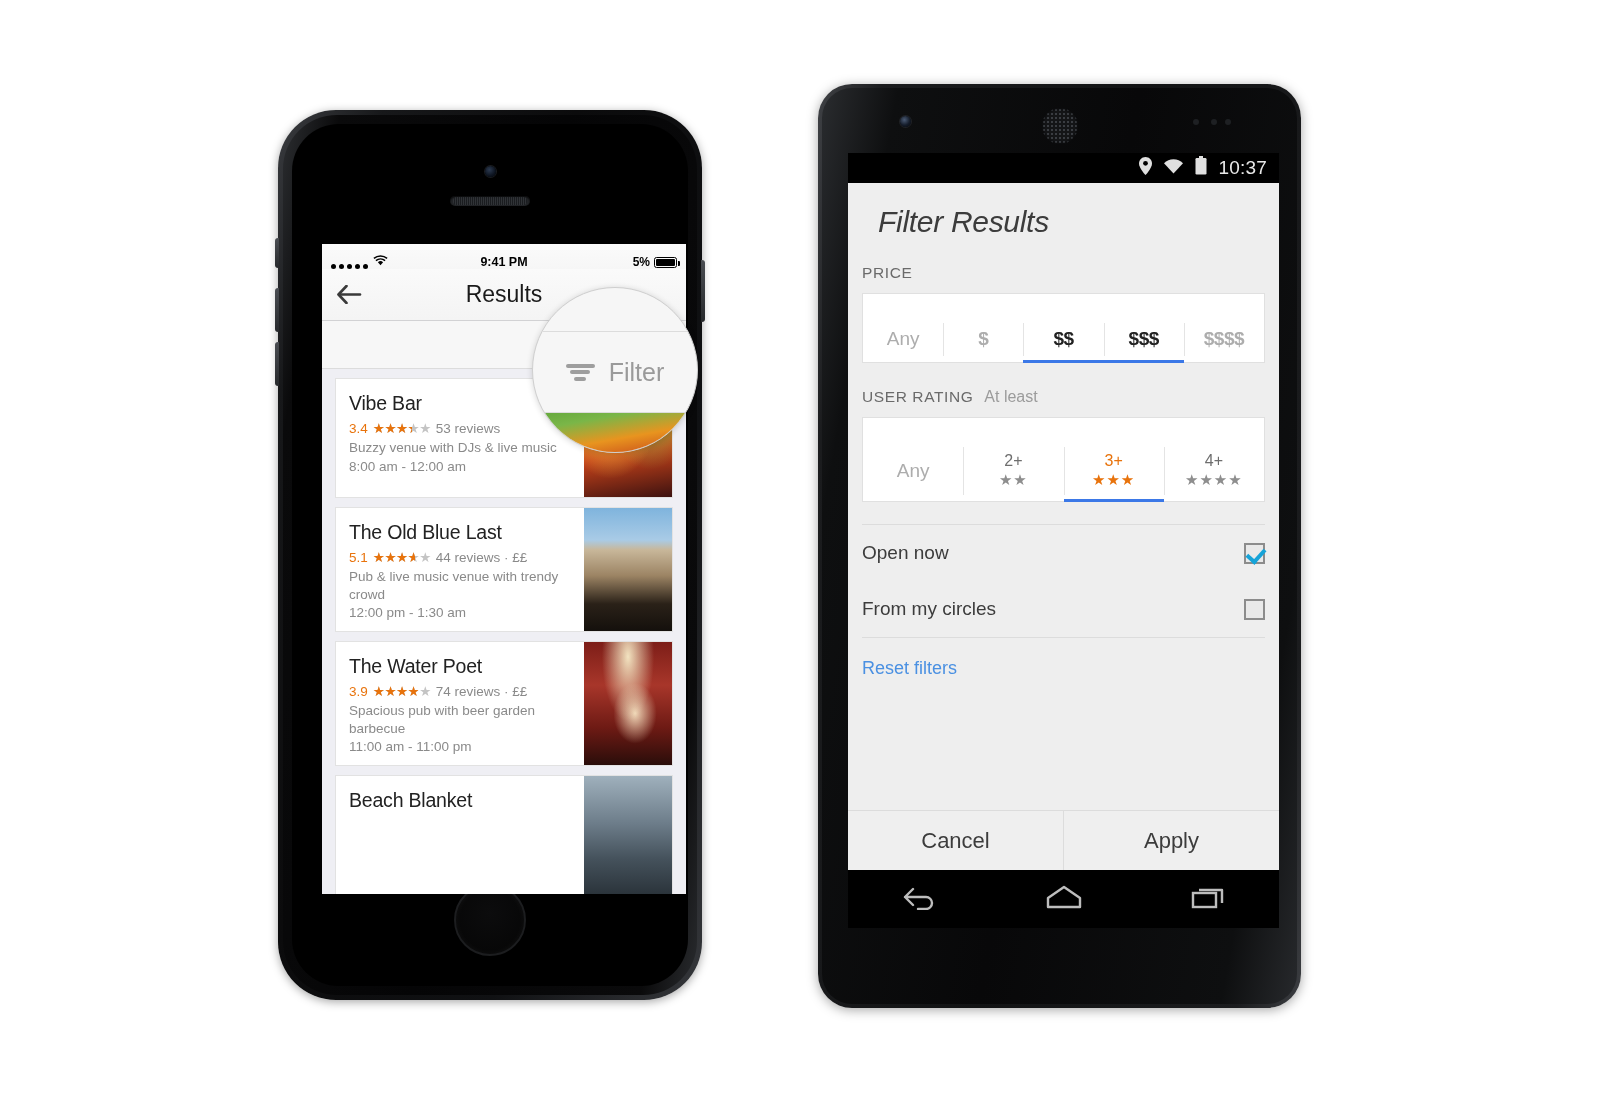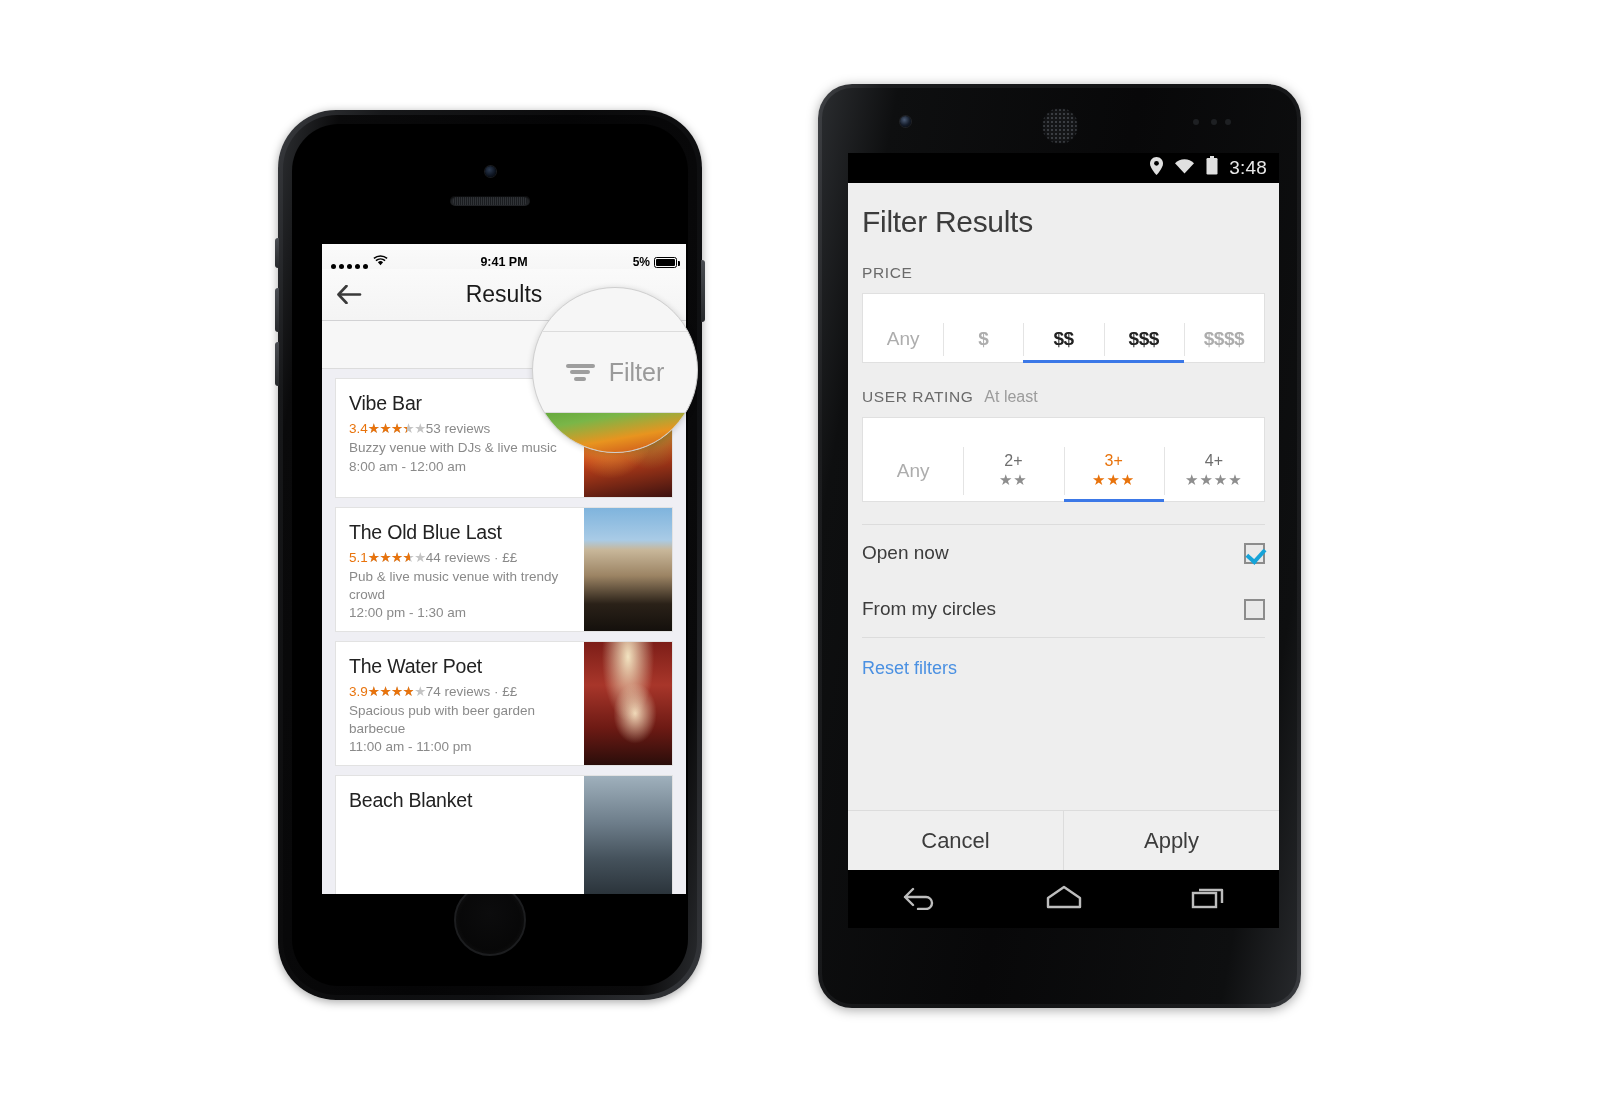--- a/index.html
+++ b/index.html
@@ -85,21 +85,21 @@
   .filter-icon span:nth-child(2){ width:13px;}
   .filter-icon span:nth-child(3){ width:8px;}
 
   .ios-list { padding:9px 13px 0 13px; }
   .place-card {
     background:#fff; border:1px solid #e2e2e2; margin-bottom:9px;
     display:flex; overflow:hidden; min-height:120px;
   }
   .pc-body { flex:1; padding:13px 12px 11px 13px; min-width:0; }
   .pc-name { font-size:19.5px; color:#222; margin-bottom:5px; letter-spacing:-.2px;}
-  .pc-meta { font-size:13.5px; color:#8a8a8a; display:flex; align-items:center; white-space:nowrap; }
+  .pc-meta { font-size:13.5px; color:#8a8a8a; display:flex; align-items:center; gap:5px; white-space:nowrap; }
   .pc-score { color:#e8730c; }
   .ios-stars { letter-spacing:-.5px; font-size:13.5px; position:relative; display:inline-block;}
   .ios-stars .base { color:#c4c4c4; }
   .ios-stars .fill { color:#e8730c; position:absolute; left:0; top:0; overflow:hidden; white-space:nowrap;}
   .pc-desc { font-size:13.5px; color:#8a8a8a; line-height:1.3; margin-top:3px; }
   .pc-hours { font-size:13.5px; color:#8a8a8a; margin-top:2px; }
   .pc-thumb { width:88px; flex:0 0 88px; background:#888; }
 
   .th1 { background:
       radial-gradient(ellipse at 30% 30%, #f5c542 0%, rgba(245,197,66,0) 55%),
@@ -156,21 +156,21 @@
   .an-sensors i { position:absolute; top:0; width:6px; height:6px; border-radius:50%; background:#1e2023;}
   .an-sensors i:nth-child(1){ left:0;}
   .an-sensors i:nth-child(2){ left:18px;}
   .an-sensors i:nth-child(3){ left:32px;}
 
   .an-screen { position:absolute; left:26px; top:65px; width:431px; height:775px; background:#eeeeee; overflow:hidden;}
   .an-status { height:30px; background:#000; display:flex; align-items:center; justify-content:flex-end;
     gap:11px; padding:0 12px; color:#e8e8e8; font-size:18px;}
   .an-time { font-size:19px; letter-spacing:.2px;}
 
-  .an-title { font-size:30px; color:#3c3c3c; font-weight:400; padding:22px 0 0 14px; letter-spacing:-.3px;}
+  .an-title { font-size:30px; color:#3c3c3c; font-weight:400; padding:22px 0 0 30px; letter-spacing:-.3px;font-style:italic;}
   .an-section-label { padding:25px 0 0 14px; font-size:15.5px; color:#6a6a6a; letter-spacing:.6px; }
   .an-section-label .sub { color:#9b9b9b; letter-spacing:0; margin-left:6px; font-size:16px;}
 
   .seg { margin:11px 14px 0 14px; background:#fff; border:1px solid #e0e0e0;
     display:flex; position:relative; }
   .seg-item { flex:1; display:flex; flex-direction:column; align-items:center; justify-content:center;
     position:relative; padding:11px 0 12px; cursor:default;margin-top:23px; }
   .seg-item + .seg-item:before { content:""; position:absolute; left:0; top:6px; bottom:6px; width:1px; background:#e4e4e4;}
   .seg-price { font-size:19px; color:#adadad; font-weight:bold; letter-spacing:-.5px;}
   .seg-item.sel .seg-price { color:#222; }
@@ -353,21 +353,21 @@
               <path d="M10.5 15.5 L1 5.2 A13.7 13.7 0 0 1 20 5.2 Z" fill="#e0e0e0"></path>
               <path d="M10.5 15.5 L10.5 1.2" stroke="#000" stroke-width="0" fill="none"></path>
             </svg>
           </span>
           <span>
             <svg width="12" height="19" viewBox="0 0 12 19">
               <rect x="4" y="0" width="4" height="2" fill="#e0e0e0"></rect>
               <rect x="0.5" y="2" width="11" height="16.5" rx="1.2" fill="#e0e0e0"></rect>
             </svg>
           </span>
-          <span class="an-time">3:48</span>
+          <span class="an-time">10:37</span>
         </div>
 
         <div class="an-title">Filter Results</div>
 
         <div class="an-section-label">
           <span>PRICE</span>
         </div>
         <div class="seg" id="price-seg">
             <div class="seg-item">
               <span class="seg-any">Any</span>

